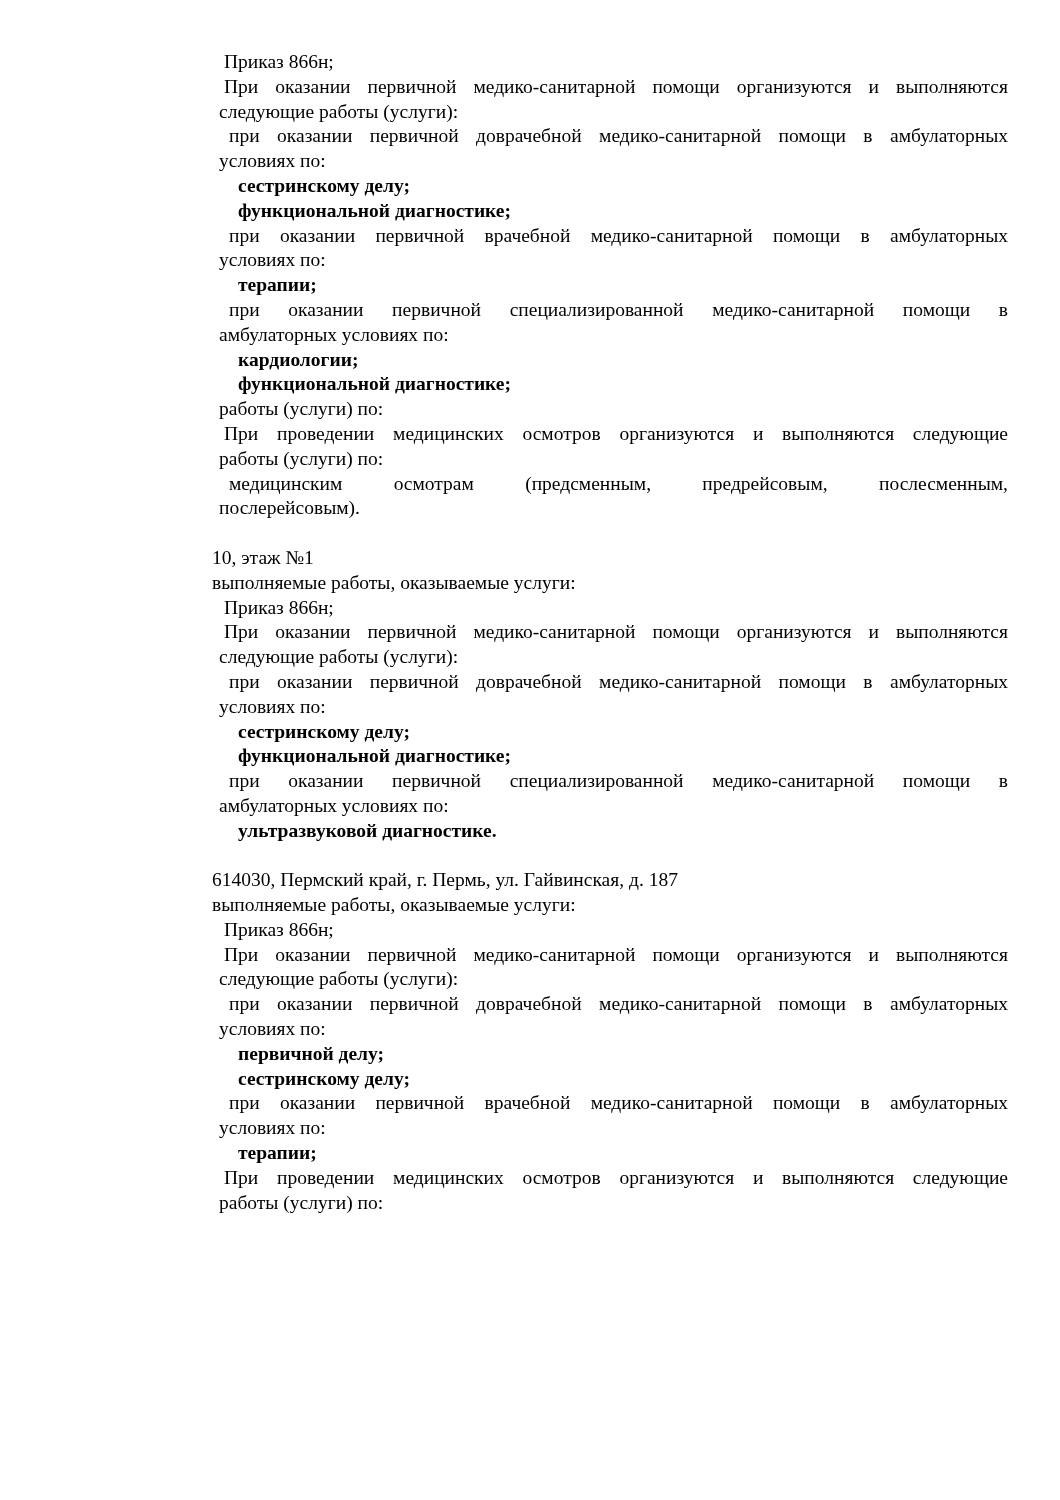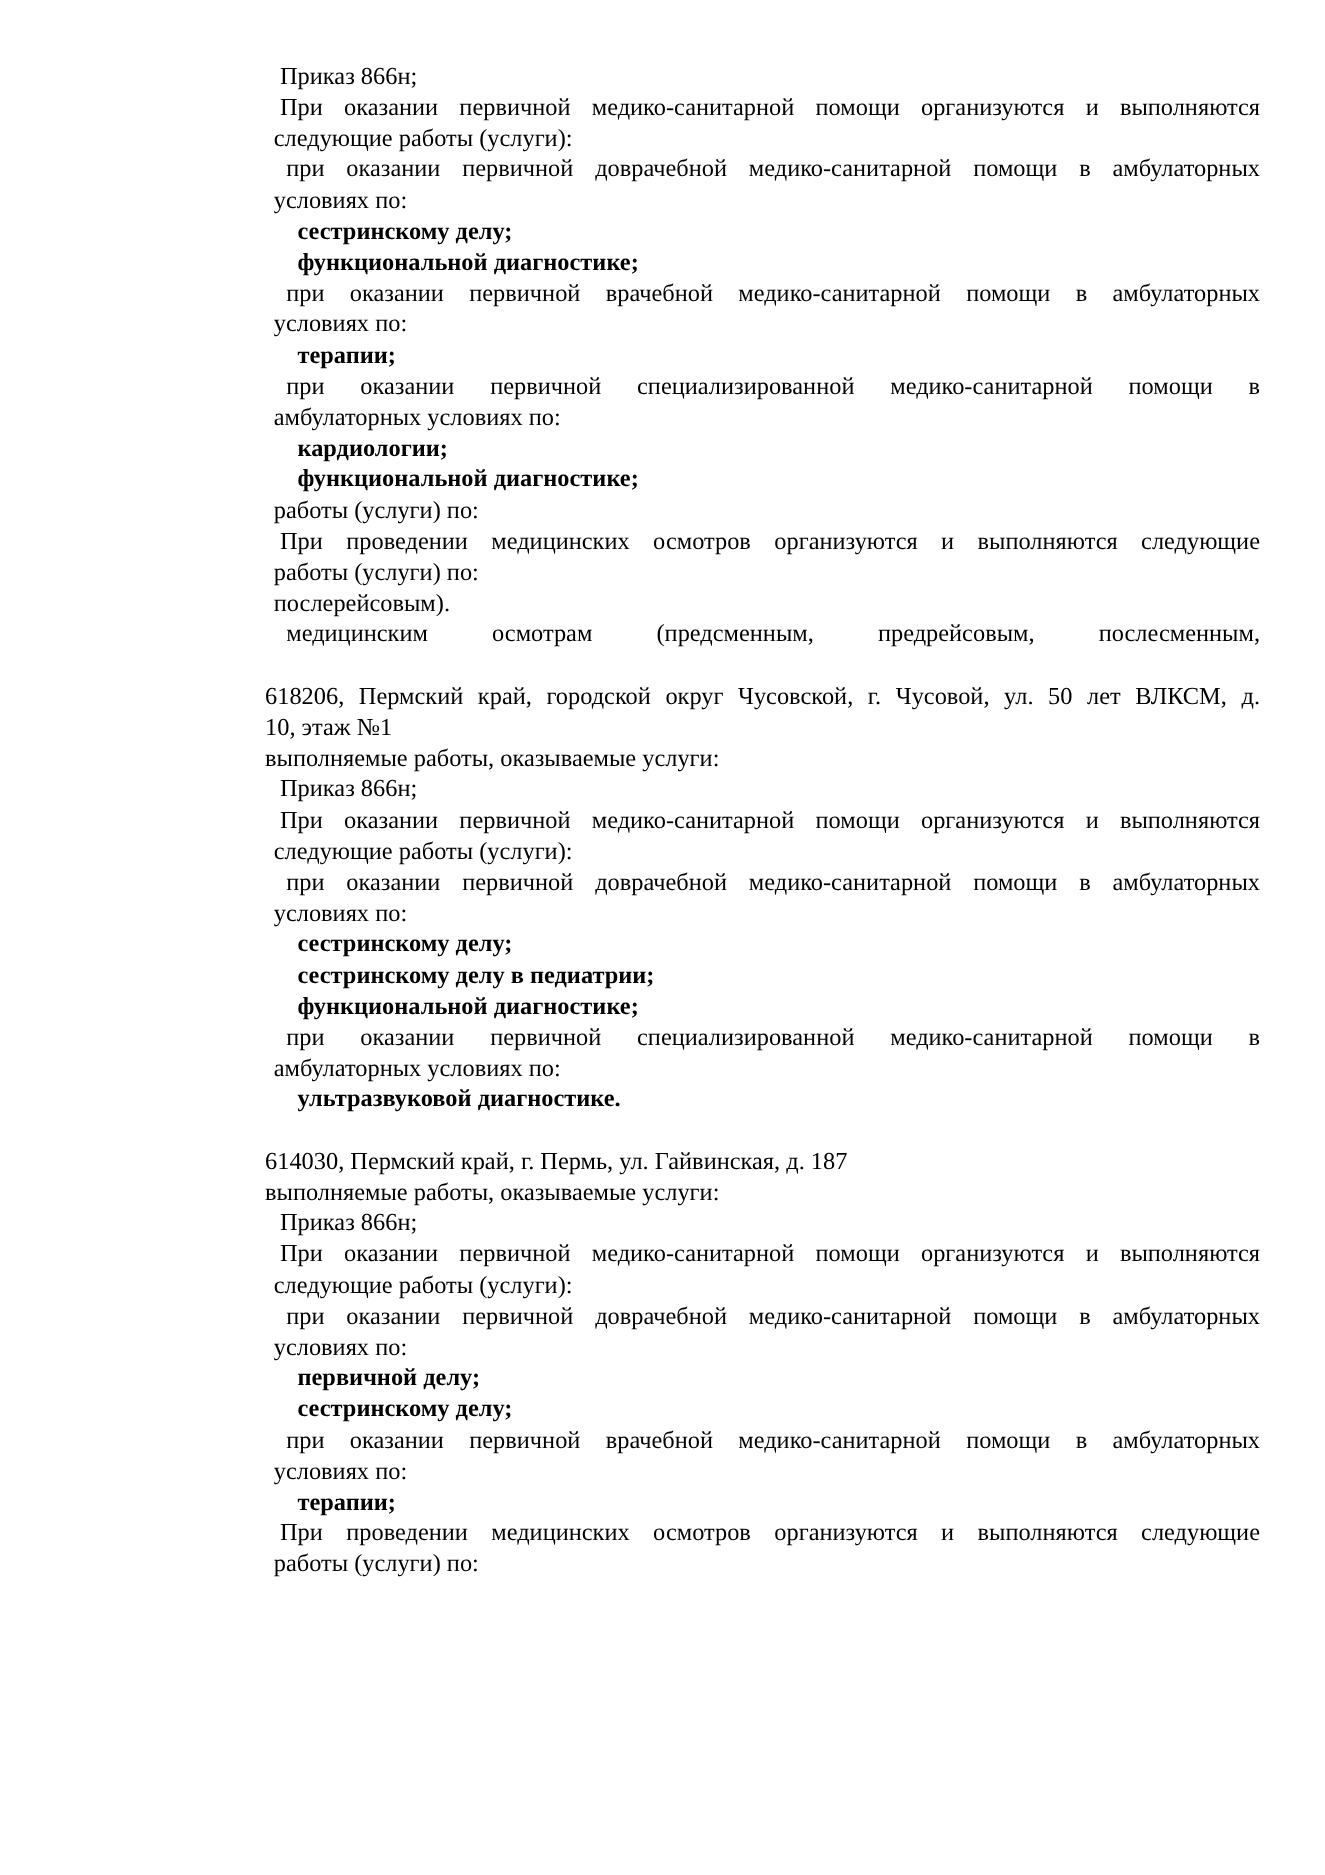--- a/index.html
+++ b/index.html
@@ -59,34 +59,32 @@
       <div class="line ind3 just">при оказании первичной врачебной медико-санитарной помощи в амбулаторных</div>
       <div class="line ind1">условиях по:</div>
       <div class="line ind4">терапии;</div>
       <div class="line ind3 just">при оказании первичной специализированной медико-санитарной помощи в</div>
       <div class="line ind1">амбулаторных условиях по:</div>
       <div class="line ind4">кардиологии;</div>
       <div class="line ind4">функциональной диагностике;</div>
       <div class="line ind1">работы (услуги) по:</div>
       <div class="line ind2 just">При проведении медицинских осмотров организуются и выполняются следующие</div>
       <div class="line ind1">работы (услуги) по:</div>
+      <div class="line ind3 just">медицинским осмотрам (предсменным, предрейсовым, послесменным,</div>
       <div class="line ind1">послерейсовым).</div>
-      <div class="line ind3 just">медицинским осмотрам (предсменным, предрейсовым, послесменным,</div>
     </div>
     <div class="section">
-      <div class="line ind0 just">618206, Пермский край, городской округ Чусовской, г. Чусовой, ул. 50 лет ВЛКСМ, д.</div>
       <div class="line ind0">10, этаж №1</div>
       <div class="line ind0">выполняемые работы, оказываемые услуги:</div>
       <div class="line ind2">Приказ 866н;</div>
       <div class="line ind2 just">При оказании первичной медико-санитарной помощи организуются и выполняются</div>
       <div class="line ind1">следующие работы (услуги):</div>
       <div class="line ind3 just">при оказании первичной доврачебной медико-санитарной помощи в амбулаторных</div>
       <div class="line ind1">условиях по:</div>
       <div class="line ind4">сестринскому делу;</div>
-      <div class="line ind4">сестринскому делу в педиатрии;</div>
       <div class="line ind4">функциональной диагностике;</div>
       <div class="line ind3 just">при оказании первичной специализированной медико-санитарной помощи в</div>
       <div class="line ind1">амбулаторных условиях по:</div>
       <div class="line ind4">ультразвуковой диагностике.</div>
     </div>
     <div class="section">
       <div class="line ind0">614030, Пермский край, г. Пермь, ул. Гайвинская, д. 187</div>
       <div class="line ind0">выполняемые работы, оказываемые услуги:</div>
       <div class="line ind2">Приказ 866н;</div>
       <div class="line ind2 just">При оказании первичной медико-санитарной помощи организуются и выполняются</div>

